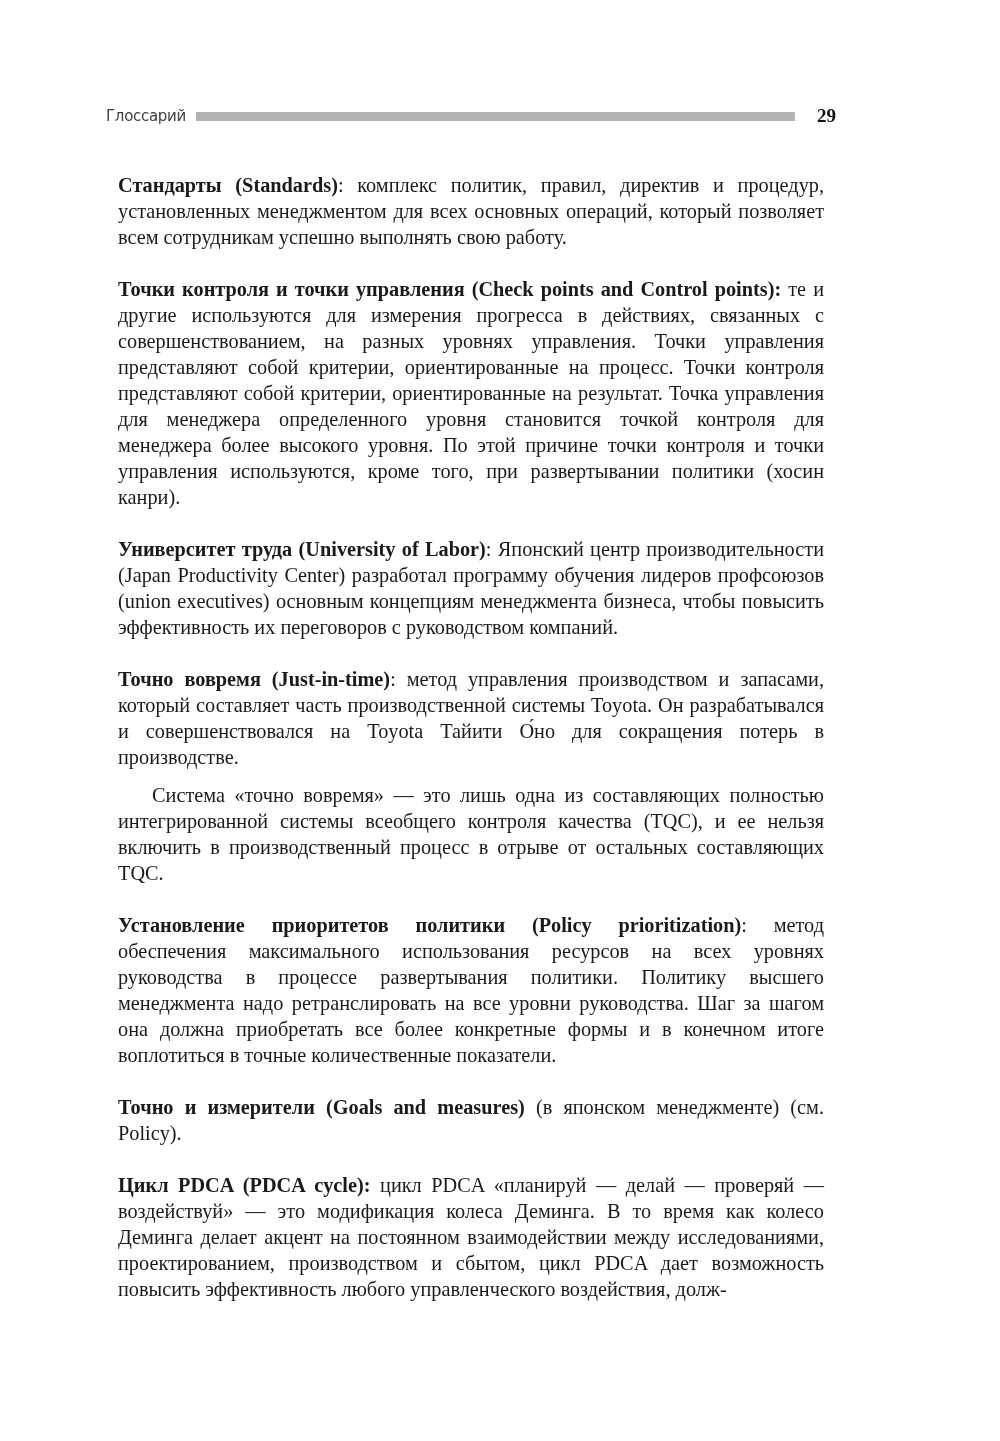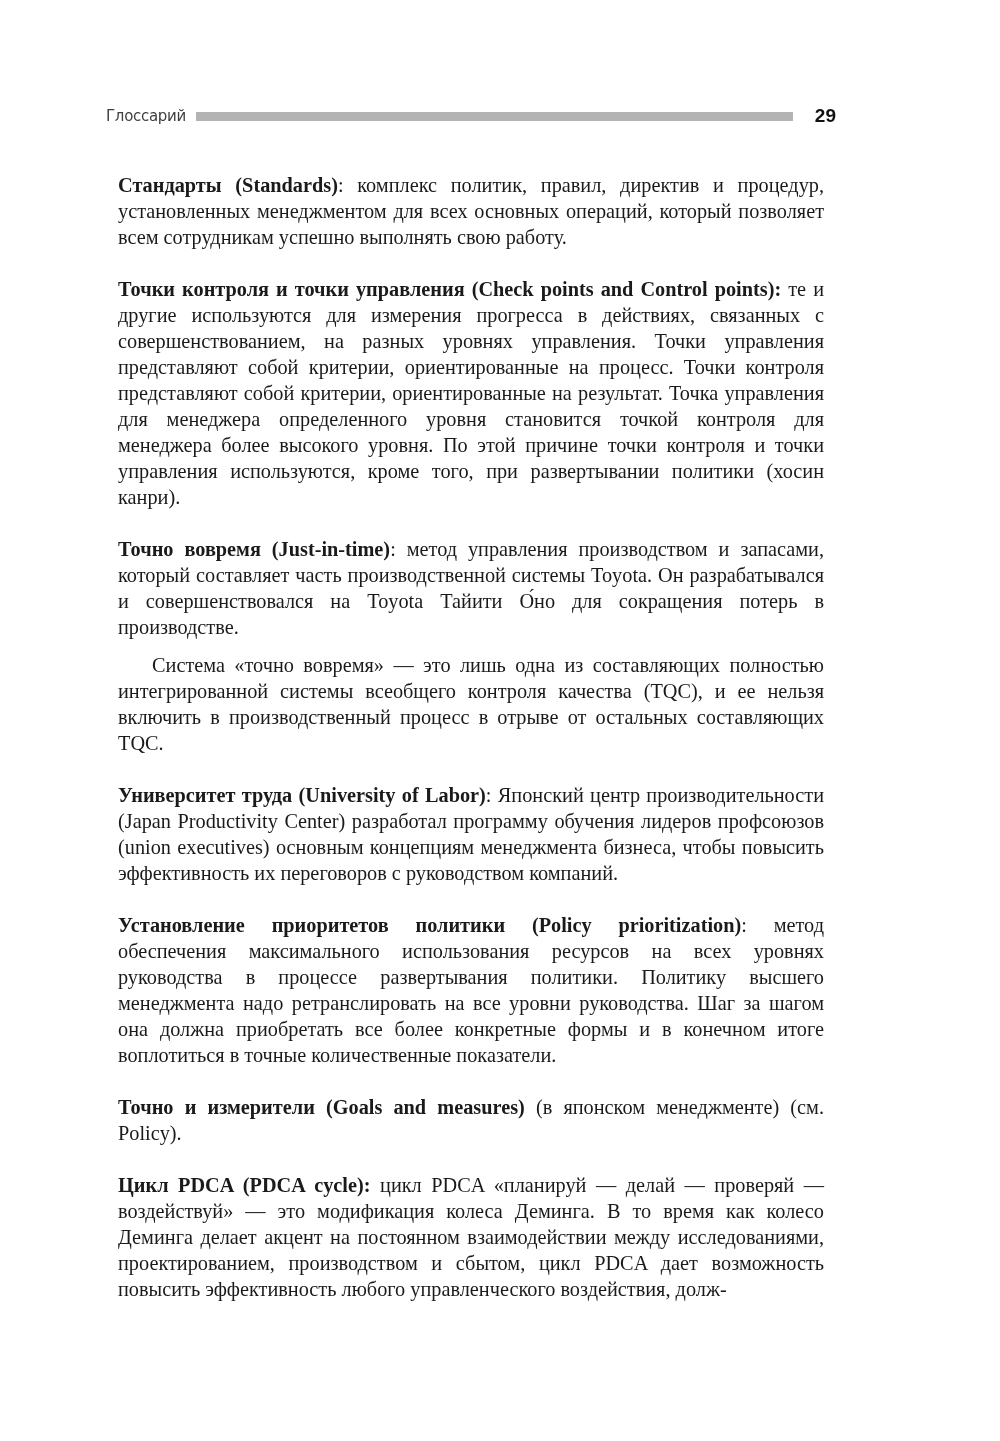--- a/index.html
+++ b/index.html
@@ -9,21 +9,21 @@
       display: flex; align-items: center;
     }
     .running-title {
       font-family: "DejaVu Sans", sans-serif; font-size: 15px; color: #404040;
       letter-spacing: -0.3px; white-space: nowrap;
     }
     .header-rule {
       flex: 1; height: 9px; background: #b3b3b3; margin: 0 22px 0 10px;
     }
     .page-number {
-      font-family: Liberation Sans, sans-serif; font-weight: bold; font-size: 19px; color: #111;
+      font-family: Liberation Serif, serif; font-weight: bold; font-size: 19px; color: #111;
     }
     .content {
       position: absolute; left: 106px; top: 160px; width: 730px;
       font-family: "Liberation Serif", serif; font-size: 20.3px; line-height: 26px;
       color: #1a1a1a;
     }
     .entry { margin: 0 0 26px 0; text-align: justify; }
     .entry p { margin: 12px; text-align: justify; }
     .entry p.indent { text-indent: 34px; }
     .term { font-weight: bold; }
@@ -40,26 +40,26 @@
 <div class="content">
   <div class="entry">
     <p><span class="term">Стандарты (Standards)</span><span>: </span><span>комплекс политик, правил, директив и процедур, установленных менеджментом для всех основных операций, который позволяет всем сотрудникам успешно выполнять свою работу.</span></p>
   </div>
 
   <div class="entry">
     <p><span class="term">Точки контроля и точки управления (Check points and Control points):</span><span> </span><span>те и другие используются для измерения прогресса в действиях, связанных с совершенствованием, на разных уровнях управления. Точки управления представляют собой критерии, ориентированные на процесс. Точки контроля представляют собой критерии, ориентированные на результат. Точка управления для менеджера определенного уровня становится точкой контроля для менеджера более высокого уровня. По этой причине точки контроля и точки управления используются, кроме того, при развертывании политики (хосин канри).</span></p>
   </div>
 
   <div class="entry">
-    <p><span class="term">Точно вовремя (Just-in-time)</span><span>: </span><span>метод управления производством и запасами, который составляет часть производственной системы Toyota. Он разрабатывался и совершенствовался на Toyota Тайити О́но для сокращения потерь в производстве.</span></p>
-    <p class="indent">Система «точно вовремя» — это лишь одна из составляющих полностью интегрированной системы всеобщего контроля качества (TQC), и ее нельзя включить в производственный процесс в отрыве от остальных составляющих TQC.</p>
+    <p><span class="term">Университет труда (University of Labor)</span><span>: </span><span>Японский центр производительности (Japan Productivity Center) разработал программу обучения лидеров профсоюзов (union executives) основным концепциям менеджмента бизнеса, чтобы повысить эффективность их переговоров с руководством компаний.</span></p>
   </div>
 
   <div class="entry">
-    <p><span class="term">Университет труда (University of Labor)</span><span>: </span><span>Японский центр производительности (Japan Productivity Center) разработал программу обучения лидеров профсоюзов (union executives) основным концепциям менеджмента бизнеса, чтобы повысить эффективность их переговоров с руководством компаний.</span></p>
+    <p><span class="term">Точно вовремя (Just-in-time)</span><span>: </span><span>метод управления производством и запасами, который составляет часть производственной системы Toyota. Он разрабатывался и совершенствовался на Toyota Тайити О́но для сокращения потерь в производстве.</span></p>
+    <p class="indent">Система «точно вовремя» — это лишь одна из составляющих полностью интегрированной системы всеобщего контроля качества (TQC), и ее нельзя включить в производственный процесс в отрыве от остальных составляющих TQC.</p>
   </div>
 
   <div class="entry">
     <p><span class="term">Установление приоритетов политики (Policy prioritization)</span><span>: </span><span>метод обеспечения максимального использования ресурсов на всех уровнях руководства в процессе развертывания политики. Политику высшего менеджмента надо ретранслировать на все уровни руководства. Шаг за шагом она должна приобретать все более конкретные формы и в конечном итоге воплотиться в точные количественные показатели.</span></p>
   </div>
 
   <div class="entry">
     <p><span class="term">Точно и измерители (Goals and measures)</span><span> </span><span>(в японском менеджменте) (см. Policy).</span></p>
   </div>
 

